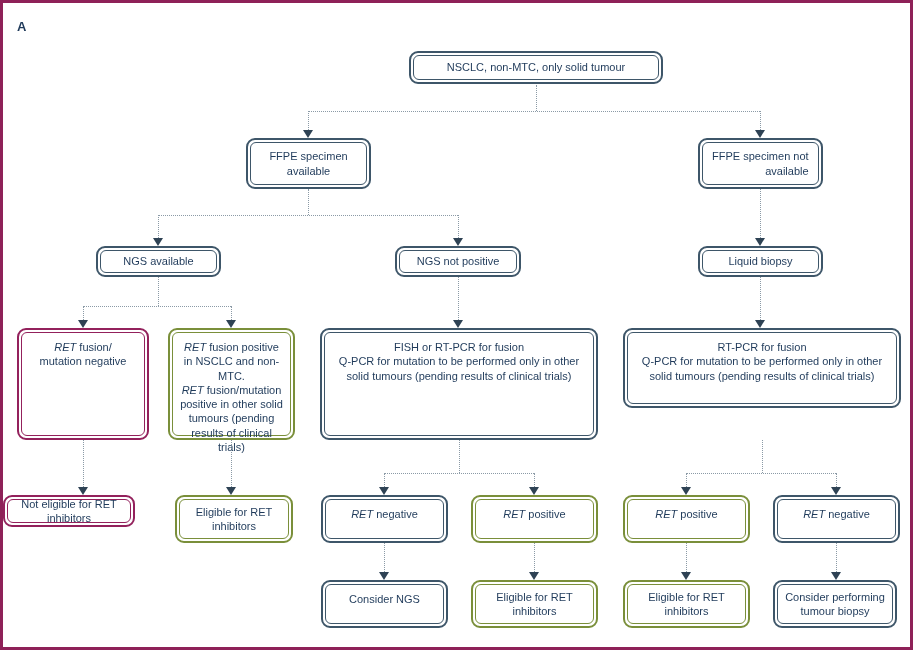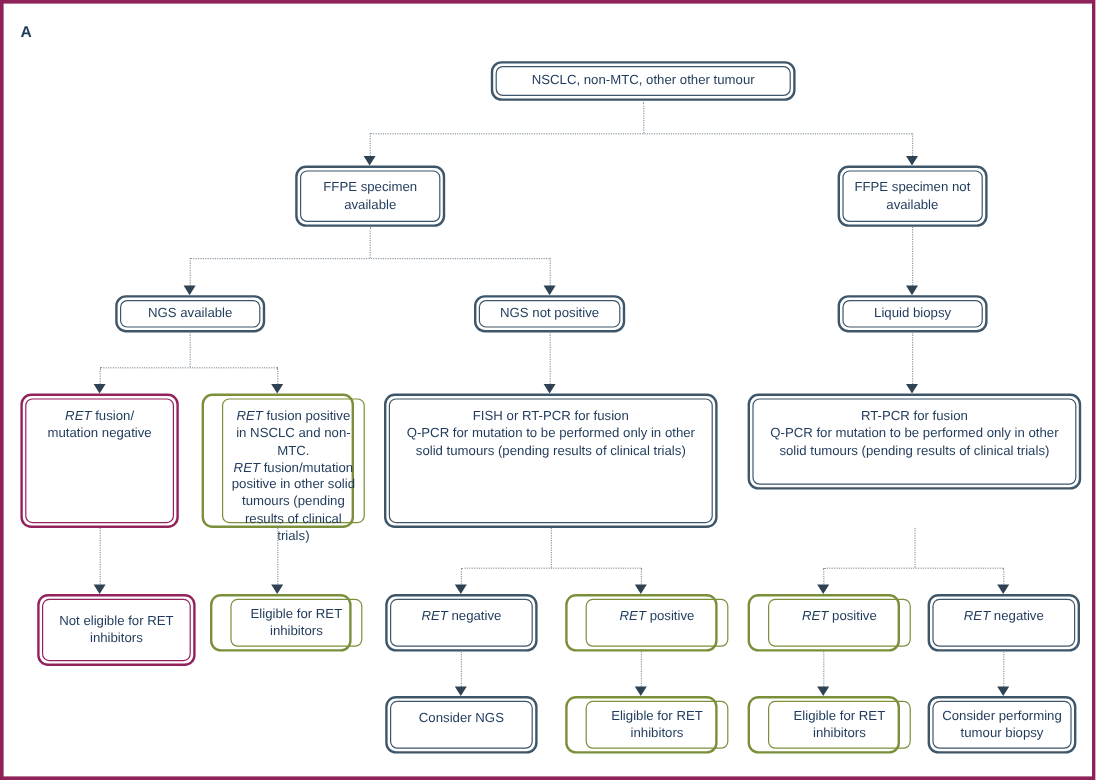--- a/index.html
+++ b/index.html
@@ -15,46 +15,46 @@
     position:absolute;box-sizing:border-box;background:#fff;
     border:2px solid #3e5669;border-radius:9px;padding:2px;
   }
   .box .inner{
     box-sizing:border-box;width:100%;height:100%;
     border:1px solid #3e5669;border-radius:6px;
     display:flex;align-items:center;justify-content:center;
     text-align:center;padding:2px 4px;
   }
   .box.green{border-color:#7a8f3a;}
-  .box.green .inner{border-color:#7a8f3a;margin-left:13px;}
+  .box.green .inner{border-color:#7a8f3a;}
   .box.maroon{border-color:#93215c;}
   .box.maroon .inner{border-color:#93215c;}
   .box.top .inner{align-items:flex-start;padding-top:7px;}
-  .box.leftalign .inner{justify-content:flex-start;text-align:center;padding-left:9px;}
+  .box.leftalign .inner{justify-content:flex-start;text-align:right;padding-left:9px;}
   .lbl{
     font-size:11px;line-height:1.3;color:#1f3a5a;white-space:pre-line;
   }
   .lbl i{font-style:italic;}
   .vline{position:absolute;width:0;border-left:1px dotted #8b9aa6;}
   .hline{position:absolute;height:0;border-top:1px dotted #8b9aa6;}
   .arrow{
     position:absolute;width:0;height:0;
     border-left:5px solid transparent;border-right:5px solid transparent;
     border-top:8px solid #2e4254;
   }
 </style>
 </head>
 <body>
 
 <div class="frame">
   <div class="panel-label">A</div>
 
   <div class="box" style="left:406px;top:48px;width:254px;height:33px">
     <div class="inner">
-        <span class="lbl"><span>NSCLC, non-MTC, other other tumour</span></span>
+        <span class="lbl"><span>NSCLC, non-MTC, only solid tumour</span></span>
       </div>
   </div>
 
   <div class="box" style="left:243px;top:135px;width:125px;height:51px">
     <div class="inner">
         <span class="lbl"><span>FFPE specimen
 available</span></span>
       </div>
   </div>
   <div class="box leftalign" style="left:695px;top:135px;width:125px;height:51px">
@@ -104,21 +104,21 @@
       </div>
   </div>
   <div class="box top" style="left:620px;top:325px;width:278px;height:80px">
     <div class="inner">
         <span class="lbl"><span>RT-PCR for fusion
 Q-PCR for mutation to be performed only in other
 solid tumours (pending results of clinical trials)</span></span>
       </div>
   </div>
 
-  <div class="box maroon" style="left:28px;top:492px;width:132px;height:60px">
+  <div class="box maroon" style="left:0;top:492px;width:132px;height:32px">
     <div class="inner">
         <span class="lbl"><span>Not eligible for RET
 inhibitors</span></span>
       </div>
   </div>
   <div class="box green" style="left:172px;top:492px;width:118px;height:48px">
     <div class="inner">
         <span class="lbl"><span>Eligible for RET
 inhibitors</span></span>
       </div>

